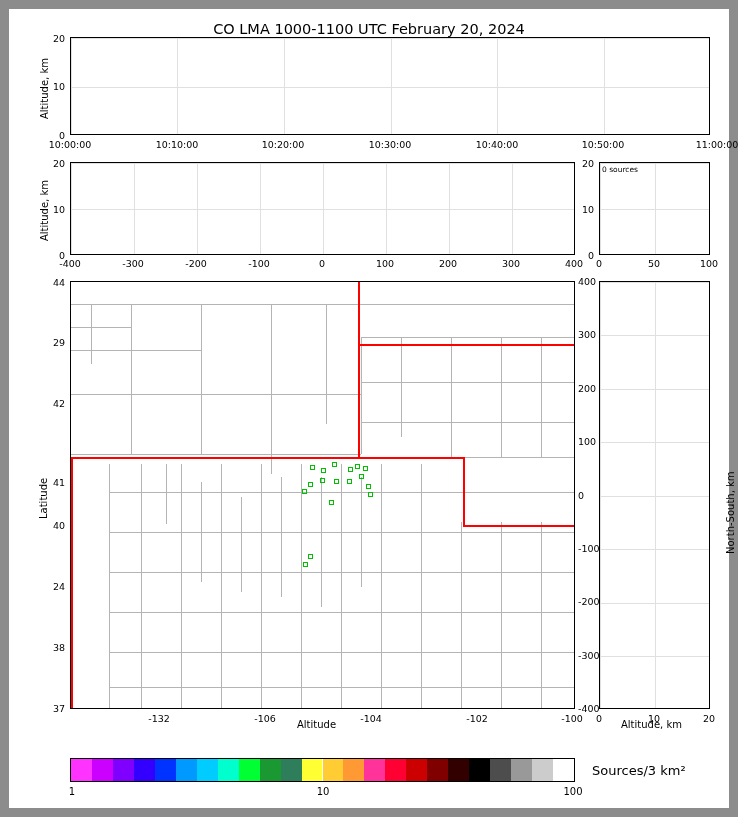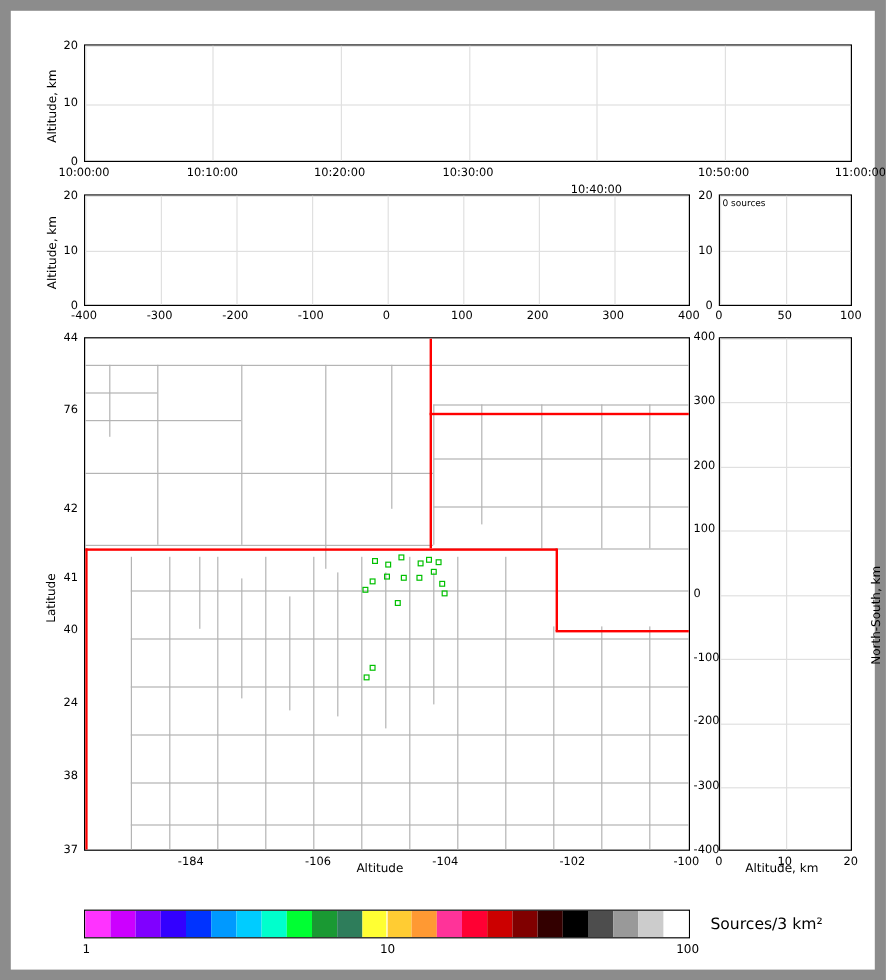--- a/index.html
+++ b/index.html
@@ -105,37 +105,38 @@
     font-size: 7.5px;
     color: #000;
   }
 </style>
 </head>
 <body>
 
 <div id="page">
   <div id="canvas">
 
+    <div id="title" style="left:0; top:12px;">CO LMA 1000-1100 UTC February 20, 2024</div>
 
     <div class="axes" id="ax-time" style="left:61px; top:28px; width:640px; height:98px;">
       <div class="gridv" style="left:0px;"></div>
       <div class="gridv" style="left:106px;"></div>
       <div class="gridv" style="left:213px;"></div>
       <div class="gridv" style="left:320px;"></div>
       <div class="gridv" style="left:426px;"></div>
       <div class="gridv" style="left:533px;"></div>
 
       <div class="gridh" style="top:49px;"></div>
       <div class="gridh" style="top:0px;"></div>
     </div>
     <div class="tick-label tick-x" style="left:61px; top:130px;">10:00:00</div>
     <div class="tick-label tick-x" style="left:168px; top:130px;">10:10:00</div>
     <div class="tick-label tick-x" style="left:274px; top:130px;">10:20:00</div>
     <div class="tick-label tick-x" style="left:381px; top:130px;">10:30:00</div>
-    <div class="tick-label tick-x" style="left:488px; top:130px;margin-top:14px;">10:40:00</div>
+    <div class="tick-label tick-x" style="left:488px; top:130px;">10:40:00</div>
     <div class="tick-label tick-x" style="left:594px; top:130px;">10:50:00</div>
     <div class="tick-label tick-x" style="left:708px; top:130px;">11:00:00</div>
     <div class="tick-label tick-y" style="left:40px; top:126px; width:16px;">0</div>
     <div class="tick-label tick-y" style="left:40px; top:77px; width:16px;">10</div>
     <div class="tick-label tick-y" style="left:40px; top:29px; width:16px;">20</div>
     <div class="axis-title rot" style="left:30px; top:110px;">Altitude, km</div>
 
     <div class="axes" id="ax-ew" style="left:61px; top:153px; width:505px; height:93px;">
       <div class="gridv" style="left:0px;"></div>
       <div class="gridv" style="left:63px;"></div>
@@ -248,33 +249,33 @@
       <div class="src-pt" style="left:249px; top:196px;"></div>
       <div class="src-pt" style="left:237px; top:200px;"></div>
       <div class="src-pt" style="left:231px; top:207px;"></div>
       <div class="src-pt" style="left:295px; top:202px;"></div>
       <div class="src-pt" style="left:297px; top:210px;"></div>
       <div class="src-pt" style="left:258px; top:218px;"></div>
       <div class="src-pt" style="left:237px; top:272px;"></div>
       <div class="src-pt" style="left:232px; top:280px;"></div>
     </div>
 
-    <div class="tick-label tick-x" style="left:150px; top:704px;">-184</div>
+    <div class="tick-label tick-x" style="left:150px; top:704px;">-132</div>
     <div class="tick-label tick-x" style="left:256px; top:704px;">-106</div>
     <div class="tick-label tick-x" style="left:362px; top:704px;">-104</div>
     <div class="tick-label tick-x" style="left:468px; top:704px;">-102</div>
     <div class="tick-label tick-x" style="left:563px; top:704px;">-100</div>
 
     <div class="tick-label tick-y" style="left:40px; top:699px; width:16px;">37</div>
     <div class="tick-label tick-y" style="left:40px; top:638px; width:16px;">38</div>
     <div class="tick-label tick-y" style="left:40px; top:577px; width:16px;">24</div>
     <div class="tick-label tick-y" style="left:40px; top:516px; width:16px;">40</div>
     <div class="tick-label tick-y" style="left:40px; top:473px; width:16px;">41</div>
-    <div class="tick-label tick-y" style="left:40px; top:394px; width:16px;margin-top:21px;">42</div>
-    <div class="tick-label tick-y" style="left:40px; top:333px; width:16px;">76</div>
+    <div class="tick-label tick-y" style="left:40px; top:394px; width:16px;">42</div>
+    <div class="tick-label tick-y" style="left:40px; top:333px; width:16px;">29</div>
     <div class="tick-label tick-y" style="left:40px; top:273px; width:16px;">44</div>
 
     <div class="axis-title rot" style="left:29px; top:510px;">Latitude</div>
     <div class="axis-title" style="left:288px; top:710px;">Altitude</div>
 
     <div class="axes" id="ax-ns" style="left:590px; top:272px; width:111px; height:428px;">
       <div class="gridv" style="left:0px;"></div>
       <div class="gridv" style="left:55px;"></div>
 
       <div class="gridh" style="top:0px;"></div>

